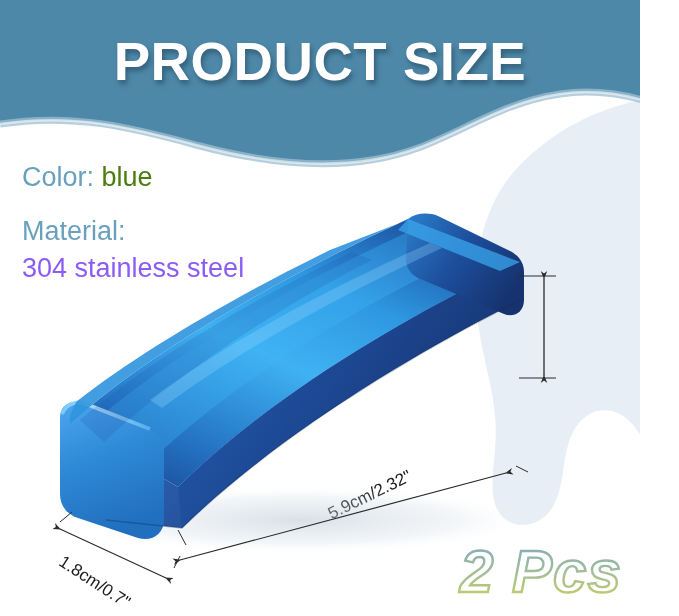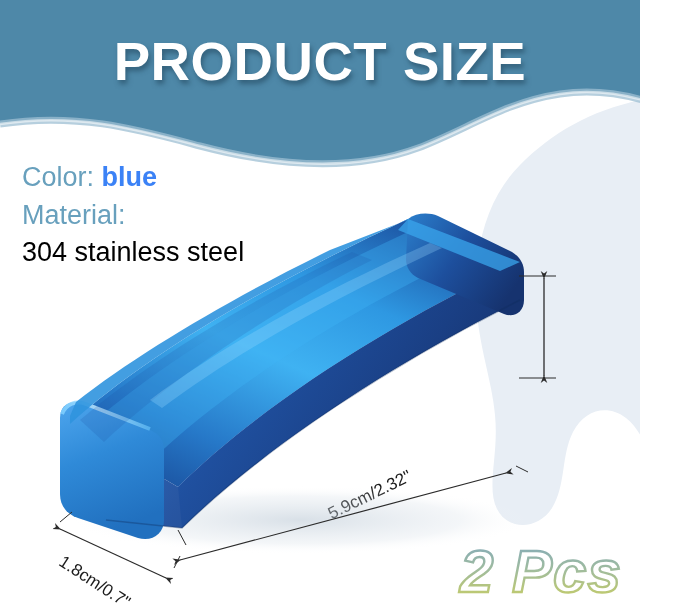--- a/index.html
+++ b/index.html
@@ -56,29 +56,30 @@
   .spec-line {
     font-size: 27px;
     line-height: 38px;
     white-space: nowrap;
   }
   .spec-label {
     font-weight: normal;
     color: #68a0bd;
   }
   .spec-value {
-    font-weight: bold;
-    color: #3b82f6;
+    font-weight: normal;
+    color: #4d7c0f;
   }
   #material-row {
+    margin-top: 16px;
   }
   #material-value {
     font-size: 27px;
     line-height: 36px;
-    color: #000000;
+    color: #8b5cf6;
     white-space: nowrap;
   }
   
   #product-art {
     z-index: 4;
   }
   
   #dims {
     z-index: 7;
   }

